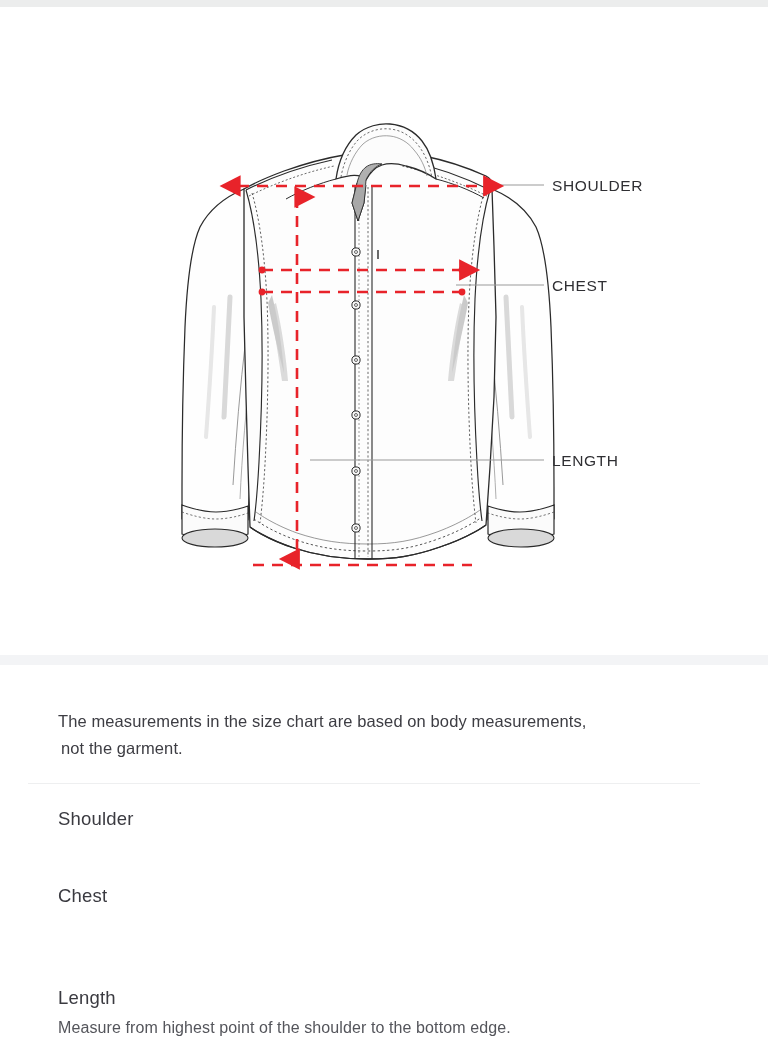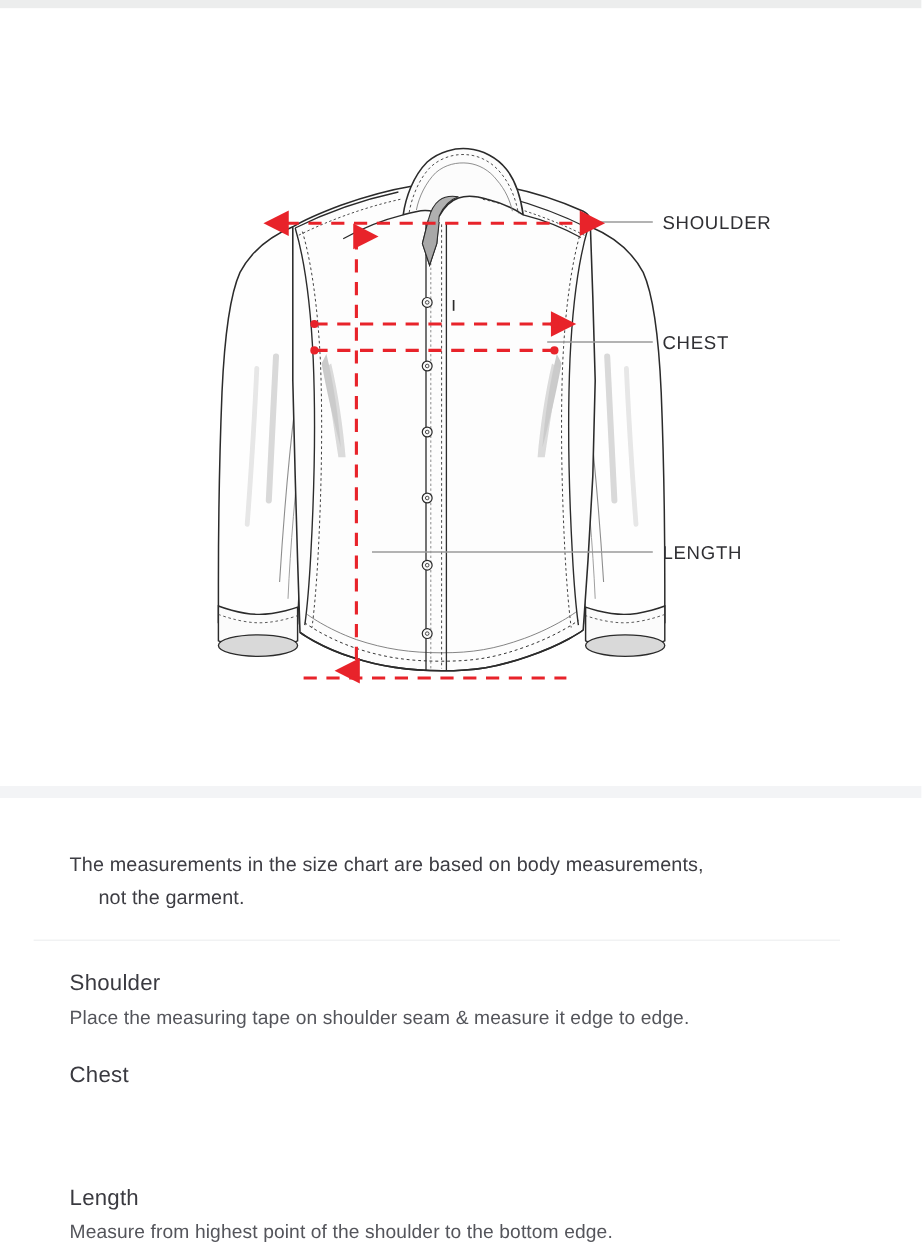--- a/index.html
+++ b/index.html
@@ -59,21 +59,21 @@
   .intro {
     position: absolute;
     top: 43px;
     left: 58px;
     width: 660px;
     font-size: 16.5px;
     line-height: 27px;
     color: #3d3d43;
     letter-spacing: 0.1px;
   }
-  .intro .line2 { padding-left: 3px; margin-left: 21px; }
+  .intro .line2 { padding-left: 3px; }
 
   .rule {
     position: absolute;
     top: 118px;
     left: 28px;
     width: 672px;
     height: 1px;
     background: #eeeff0;
   }
 
@@ -276,21 +276,20 @@
 
   <div class="intro">
     <div>The measurements in the size chart are based on body measurements,</div>
     <div class="line2">not the garment.</div>
   </div>
 
   <div class="rule"></div>
 
   <div class="section sec-shoulder">
     <h3 class="section-title">Shoulder</h3>
-    <p class="section-body">Place the measuring tape on shoulder seam &amp; measure it edge to edge.</p>
   </div>
 
   <div class="section sec-chest">
     <h3 class="section-title">Chest</h3>
   </div>
 
   <div class="section sec-length">
     <h3 class="section-title">Length</h3>
     <p class="section-body">Measure from highest point of the shoulder to the bottom edge.</p>
   </div>

